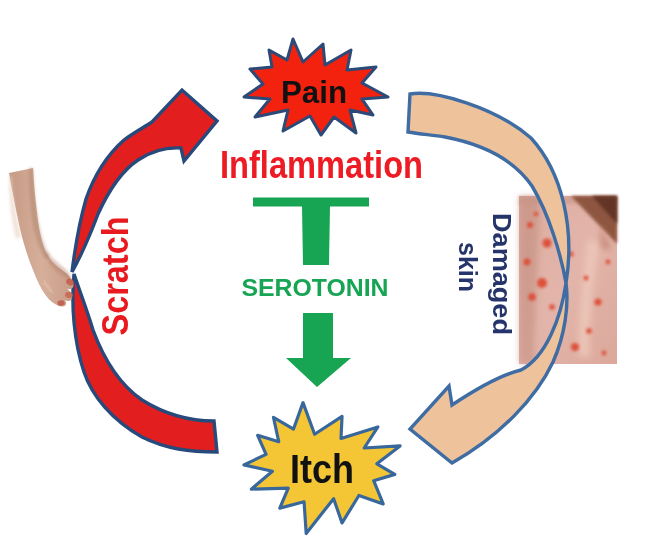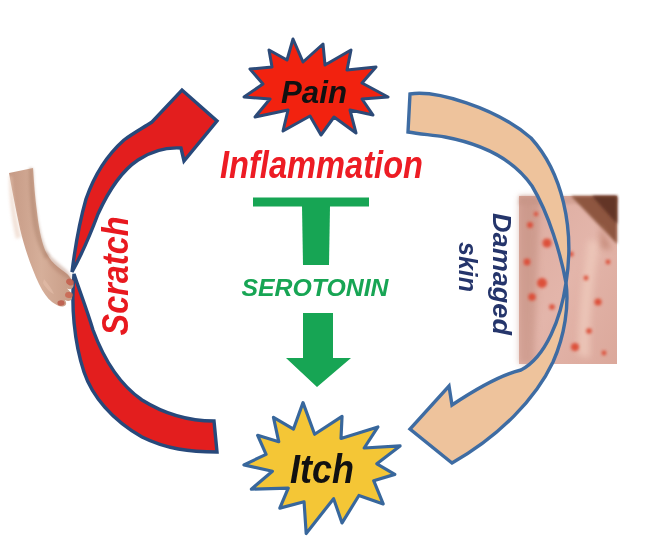--- a/index.html
+++ b/index.html
@@ -1,17 +1,17 @@
 <!DOCTYPE html>
 <html><head>
 <meta charset="utf-8">
 <style>
 html,body{margin:0;padding:0;background:#ffffff;}
 *{font-family:"Liberation Sans", sans-serif;}
-#stage{position:relative;width:646px;height:549px;overflow:hidden;background:#ffffff;font-style:italic;}
+#stage{position:relative;width:646px;height:549px;overflow:hidden;background:#ffffff;}
 </style>
 </head>
 <body>
 <div id="stage">
 <svg width="646" height="549" viewBox="0 0 646 549">
   <defs>
     <linearGradient id="armg" x1="0" y1="0" x2="1" y2="0">
       <stop offset="0" stop-color="#c69a85"></stop>
       <stop offset="0.5" stop-color="#d6af9a"></stop>
       <stop offset="1" stop-color="#c89c86"></stop>

